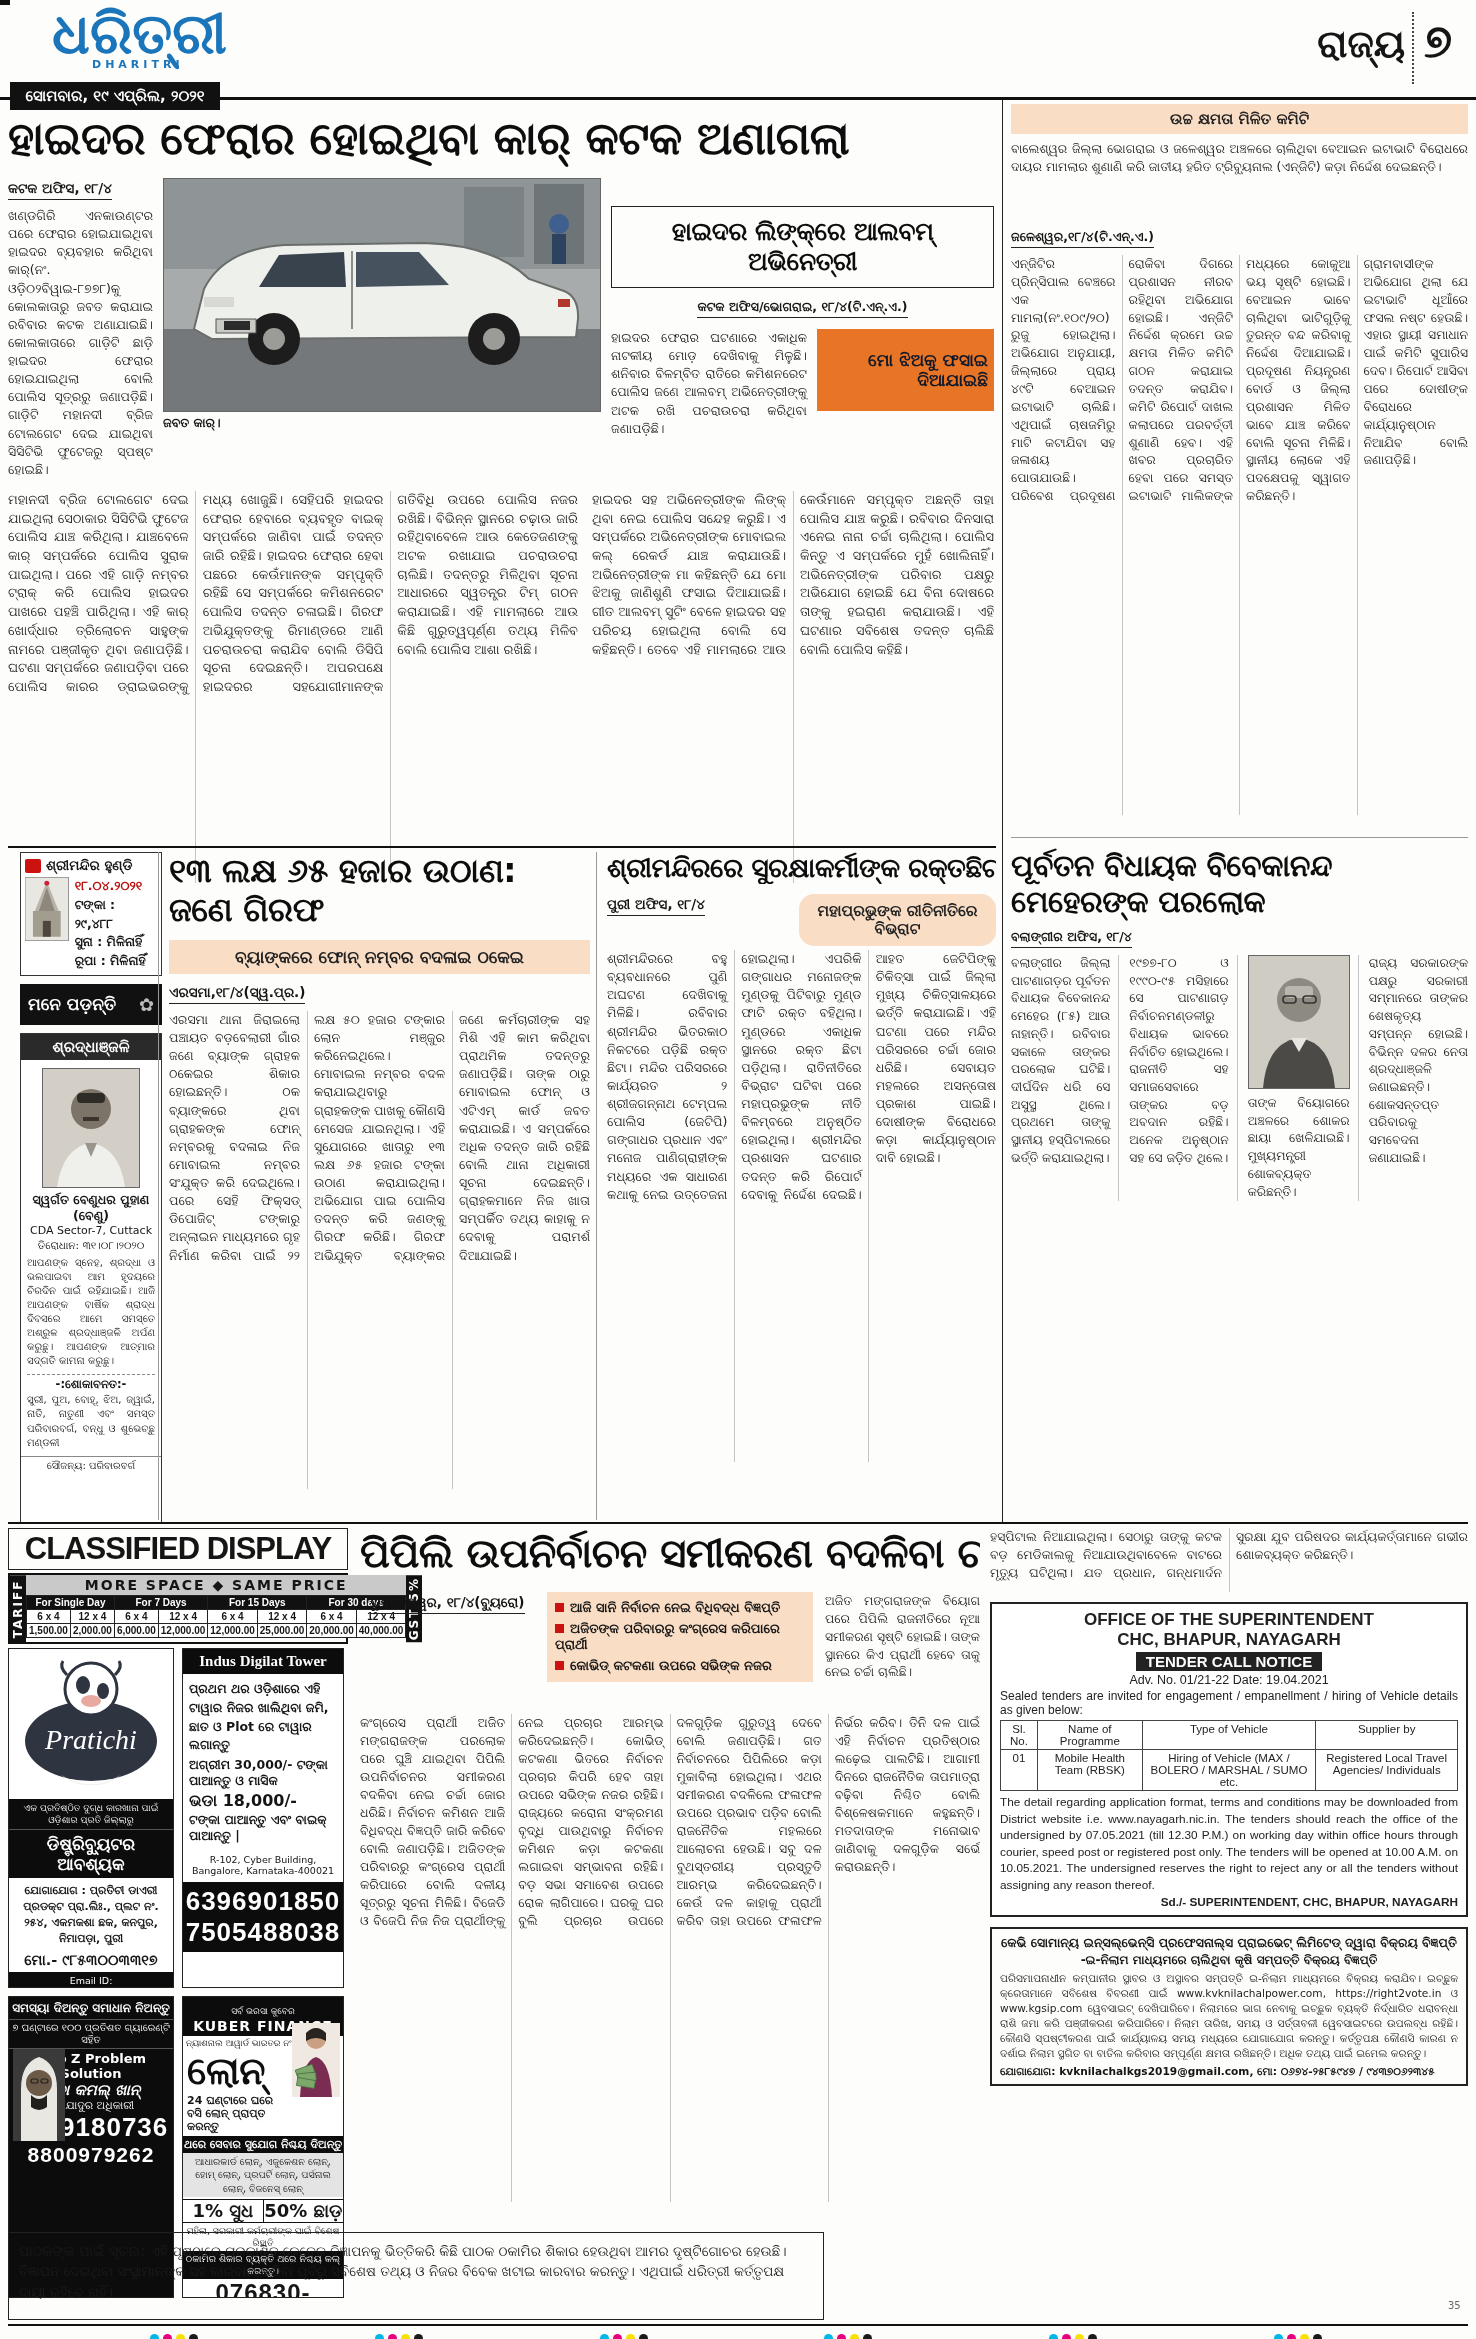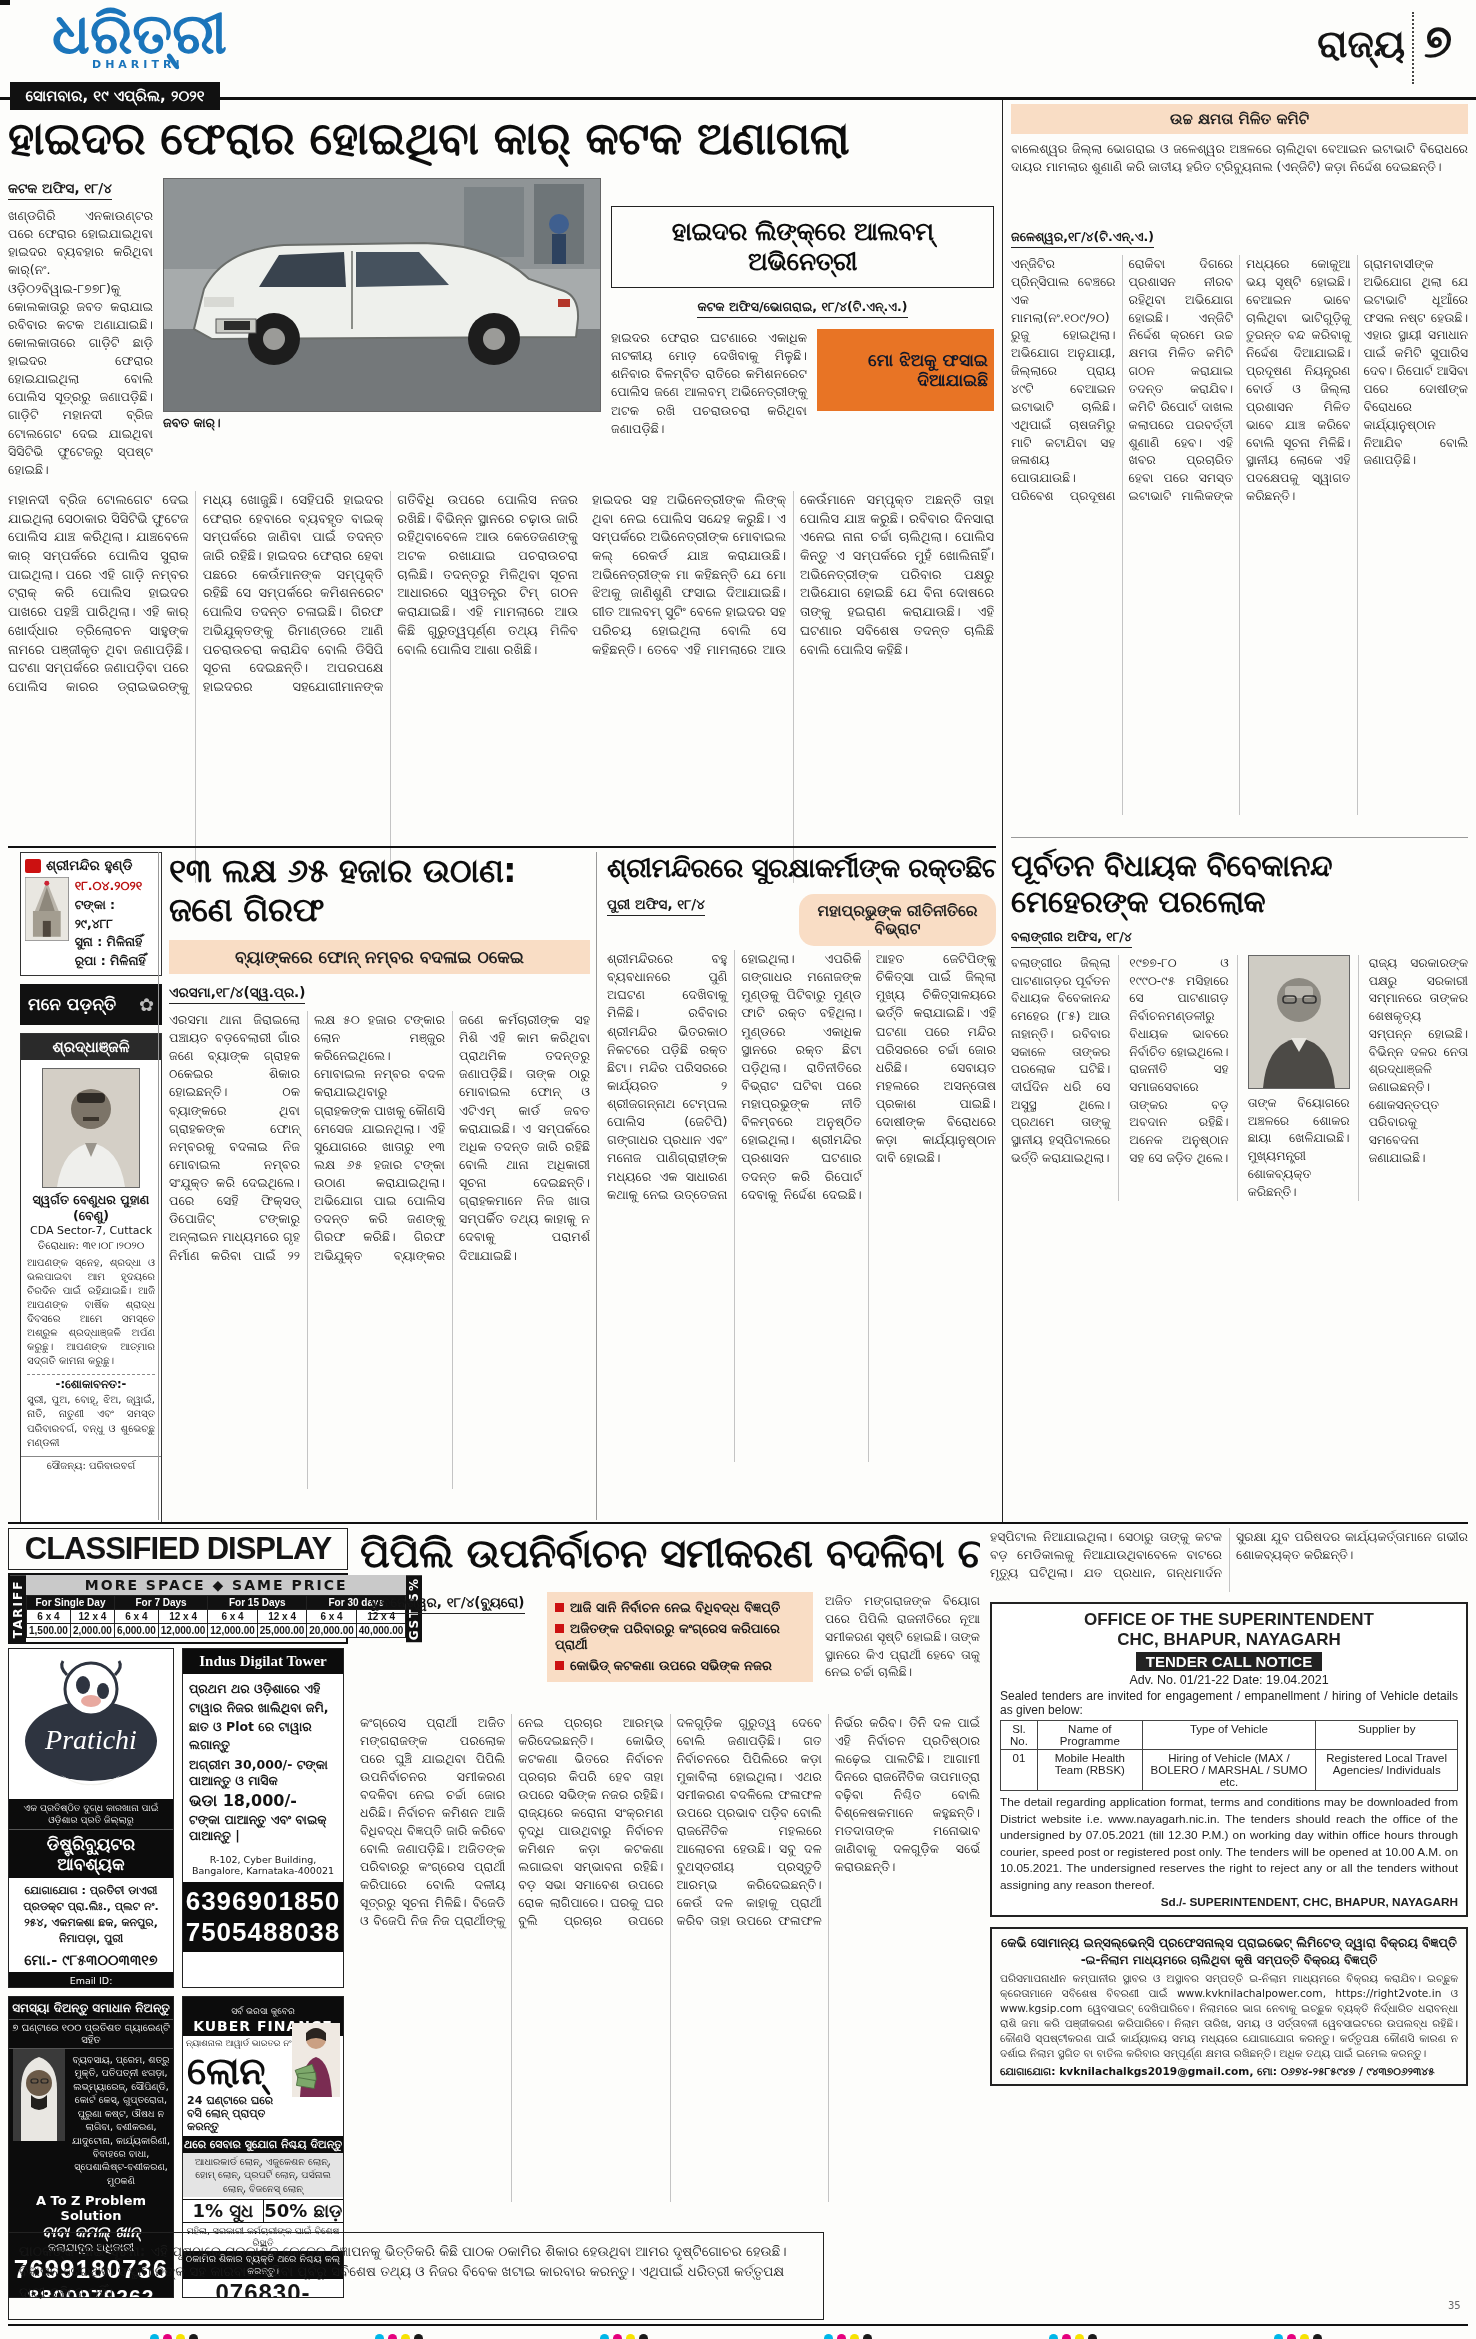--- a/index.html
+++ b/index.html
@@ -328,21 +328,20 @@
         <div class="center b" style="font-size:12px;padding:4px 2px;border-bottom:1px solid #555;">ସମସ୍ୟା ଦିଅନ୍ତୁ ସମାଧାନ ନିଅନ୍ତୁ</div>
         <div class="center" style="font-size:10px;padding:2px;border-bottom:1px solid #555;">୭ ଘଣ୍ଟାରେ ୧୦୦ ପ୍ରତିଶତ ଗ୍ୟାରେଣ୍ଟି ସହିତ</div>
         <svg width="52" height="92" viewBox="0 0 52 92" style="position:absolute;left:4px;top:52px;">
           <rect width="52" height="92" fill="#3a3a3a"></rect>
           <path d="M26 8 Q44 14 44 40 L44 92 L8 92 L8 40 Q8 14 26 8Z" fill="#e9e7e2"></path>
           <circle cx="26" cy="34" r="13" fill="#6b5a48"></circle>
           <rect x="18" y="30" width="7" height="4" rx="2" fill="none" stroke="#222" stroke-width="1.2"></rect>
           <rect x="28" y="30" width="7" height="4" rx="2" fill="none" stroke="#222" stroke-width="1.2"></rect>
           <path d="M18 46 Q26 54 34 46 L34 58 Q26 64 18 58Z" fill="#22201d"></path>
         </svg>
-        <div style="margin-left:60px;font-size:9.6px;line-height:1.4;text-align:center;padding:4px 3px;">ବ୍ୟବସାୟ, ପ୍ରେମ, ଶତ୍ରୁ ମୁକ୍ତି, ପତିପତ୍ନୀ ଝଗଡ଼ା, ଲଭ୍‌ମ୍ୟାରେଜ୍, ସୌପିଣ୍ଡି, କୋର୍ଟ କେସ୍, ଗୁପ୍ତରୋଗ, ପୁରୁଣା କଷ୍ଟ, ଔଷଧ ନ ଲାଗିବା, ବଶୀକରଣ, ଯାଦୁଟୋନା, କାର୍ଯ୍ୟକାରିଣୀ, ବିବାହରେ ବାଧା, ସ୍ପେଶାଲିଷ୍ଟ-ବଶୀକରଣ, ମୁଠକଣି</div>
         <div class="center b" style="font-size:13px;margin-top:2px;">A To Z Problem Solution</div>
         <div class="center b" style="font-size:15px;font-style:italic;">ବାବା କମଲ୍ ଖାନ୍</div>
         <div class="center" style="font-size:11px;">କଲାଯାଦୁର ଅଧିକାରୀ</div>
         <div class="center phone-big">7699180736</div>
         <div class="center phone-big" style="font-size:21px;">8800979262</div>
 
       </div>
 
       <div class="ad" style="width:160px;height:300px;position:relative;">
         <div class="ad-black center" style="padding:2px 0;">

